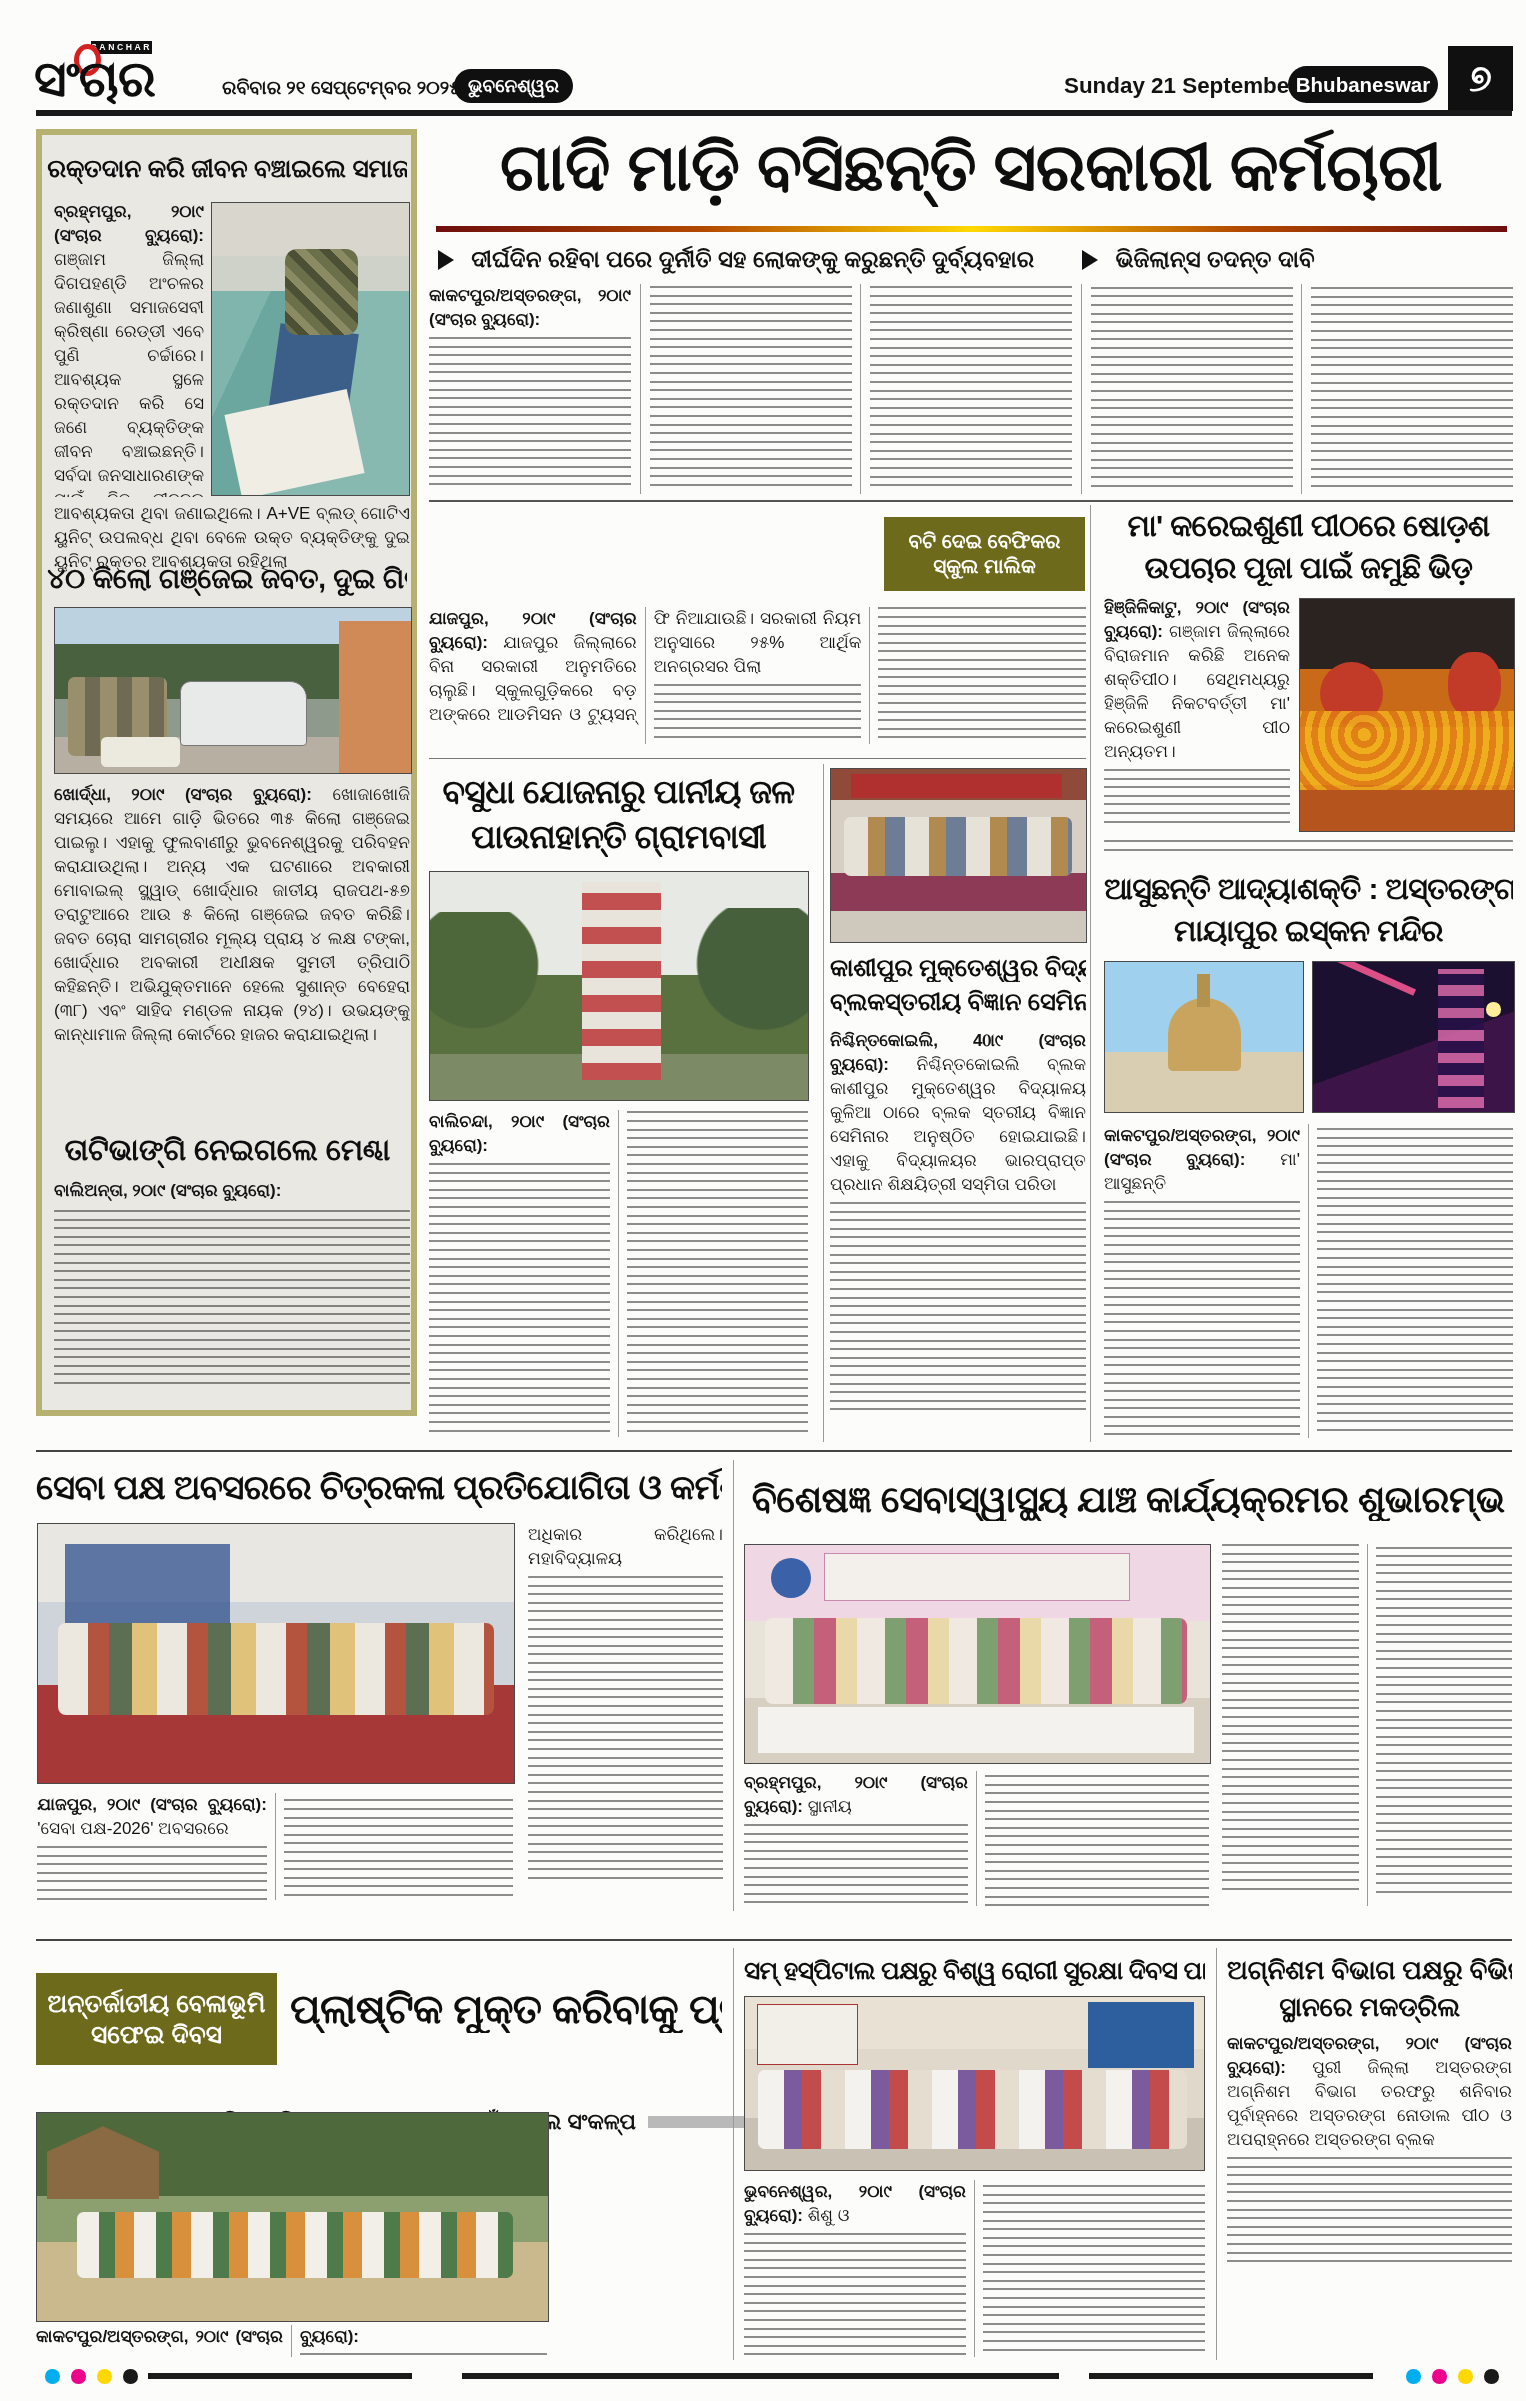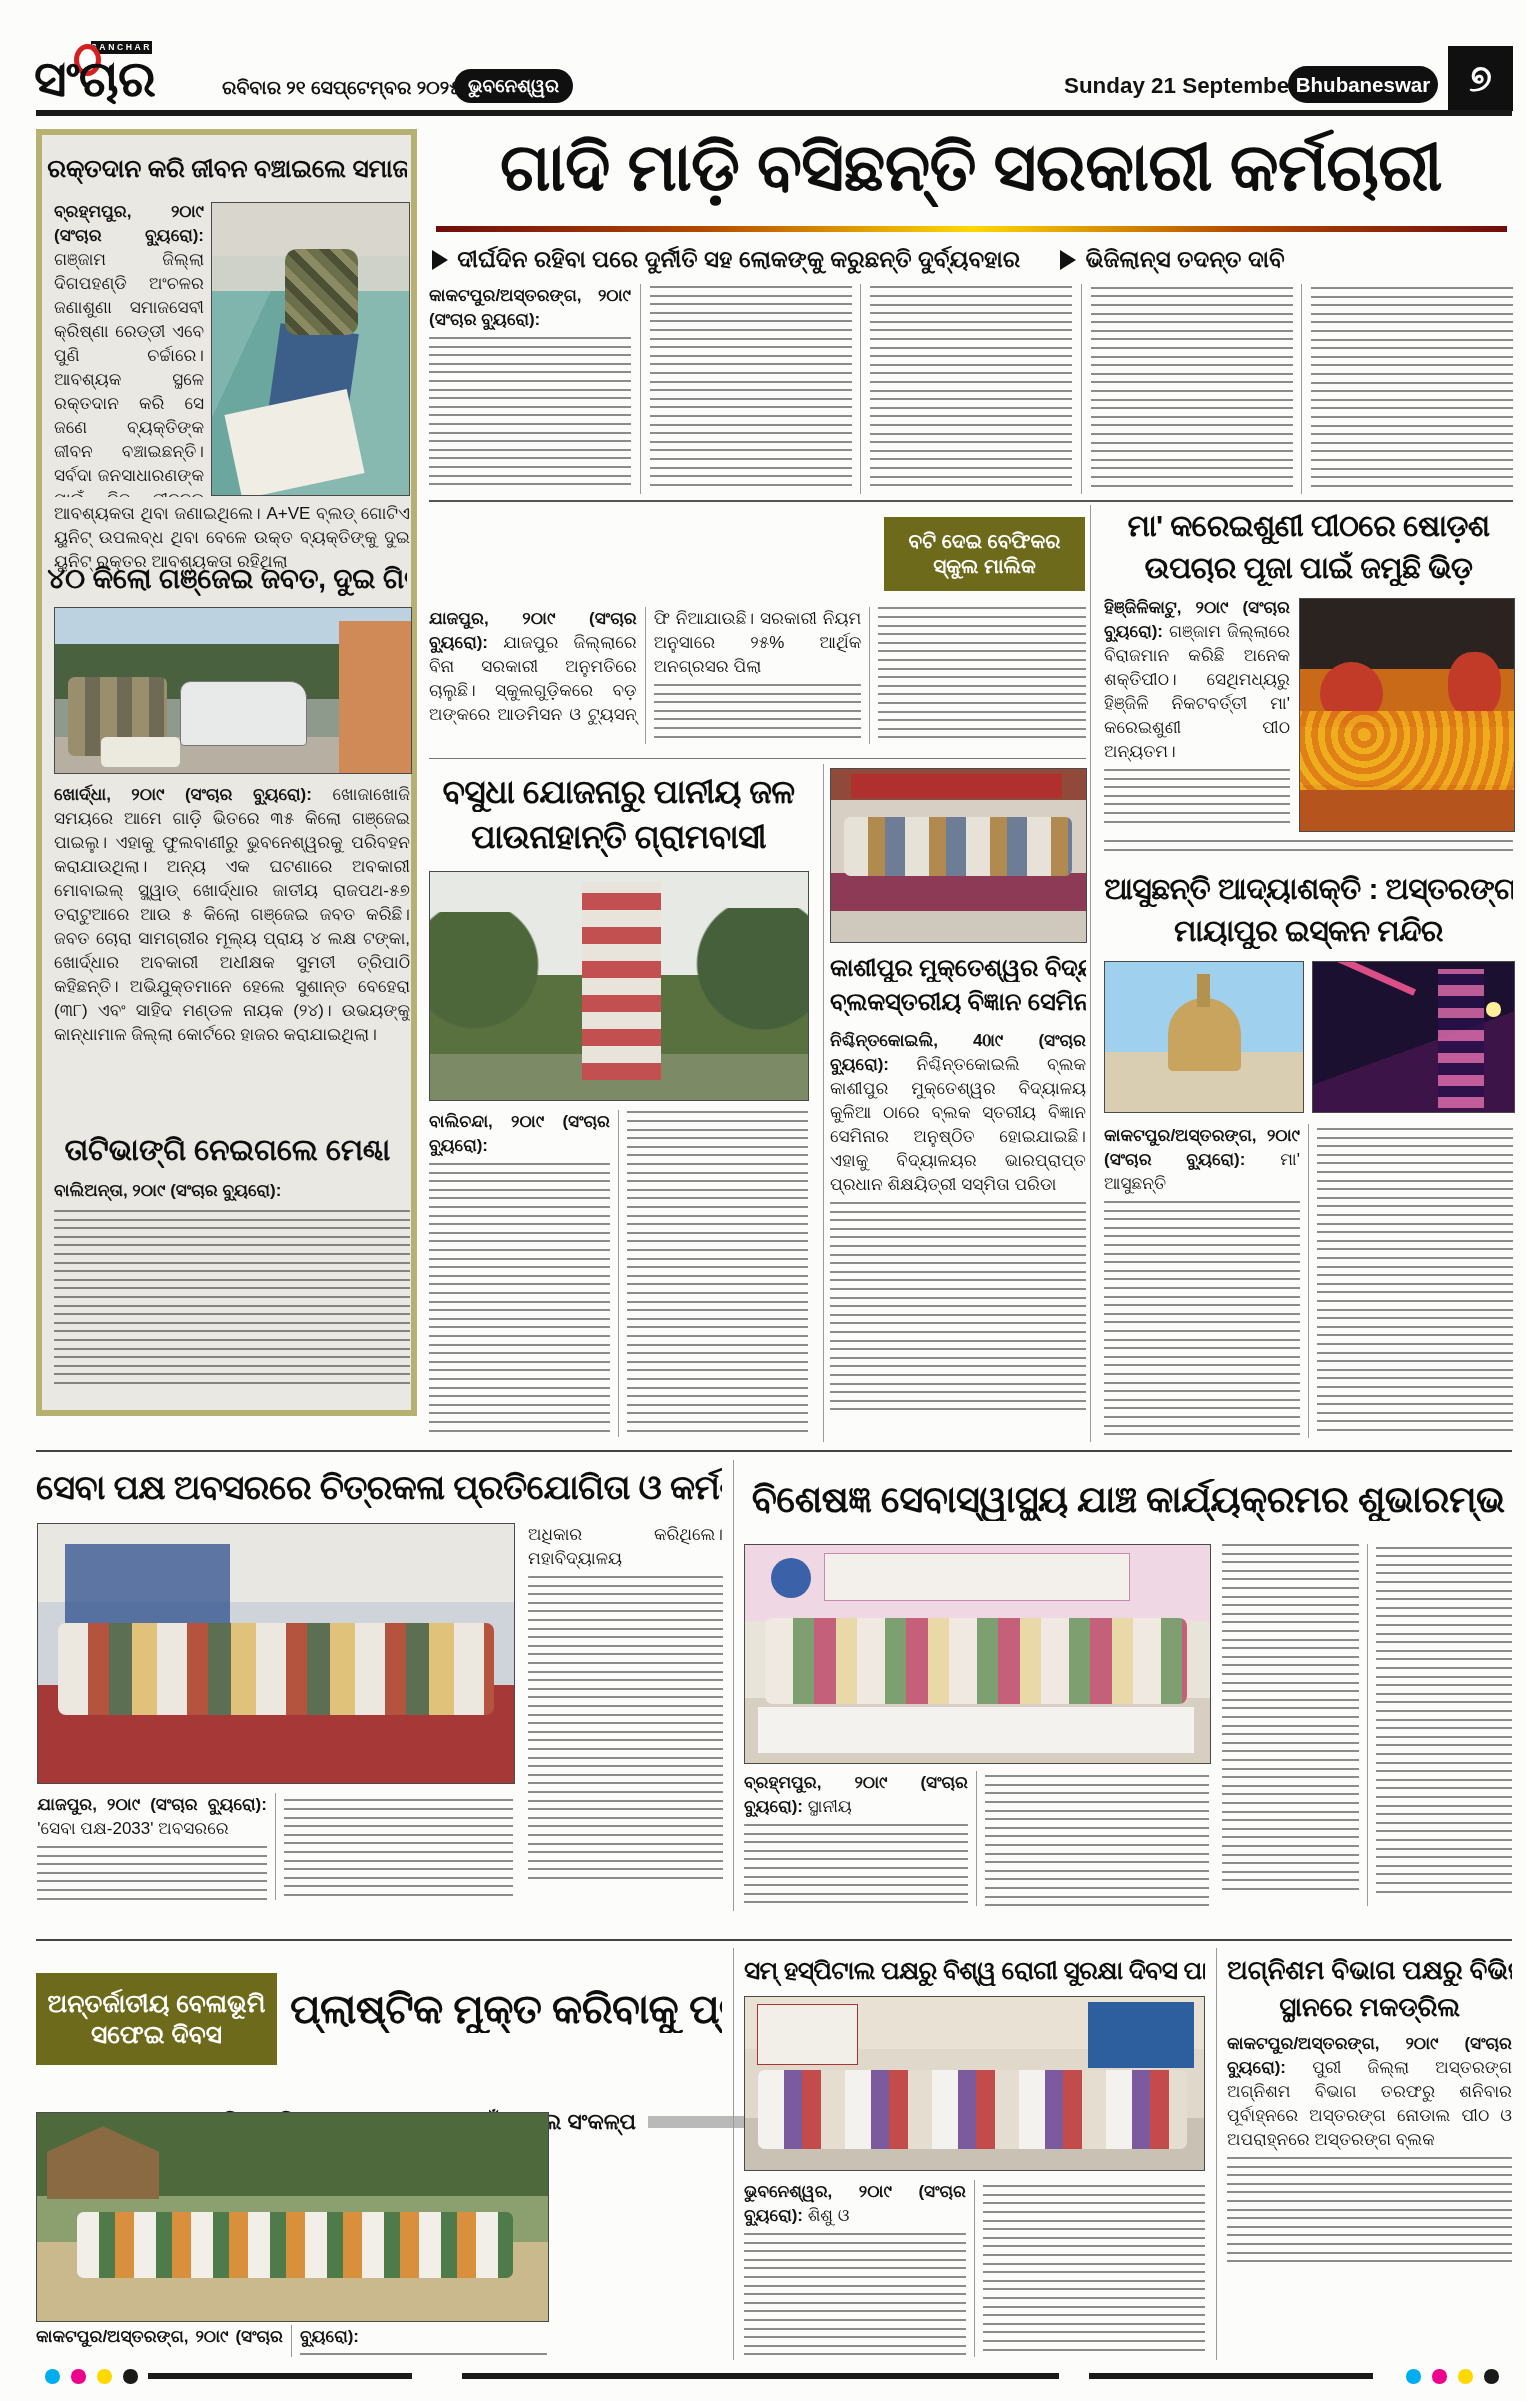--- a/index.html
+++ b/index.html
@@ -79,21 +79,21 @@
     <div class="abs headline-sm ctr nowrap" style="left:5.3px;top:998px;width:360px;font-size:30px;overflow:hidden;">ତାଟିଭାଙ୍ଗି ନେଇଗଲେ ମେଣ୍ଢା</div>
     <div class="abs body-txt" style="left:12px;top:1044px;width:356px;height:218px;">
       <span class="dateline">ବାଲିଅନ୍ତା, ୨୦ା୯ (ସଂଚାର ବ୍ୟୁରୋ):</span>
       <div class="fill" style="height:178px;margin-top:6.6px;"></div>
     </div>
   </div>
 
   <div class="abs" style="left:429px;top:127px;width:1084px;height:370px;">
     <div class="abs hl ctr nowrap" style="left:0;top:1.3px;width:1084px;font-size:66px;line-height:79px;overflow:hidden;">ଗାଦି ମାଡ଼ି ବସିଛନ୍ତି ସରକାରୀ କର୍ମଚାରୀ</div>
     <div class="abs grad" style="left:6.6px;top:99px;width:1071px;height:6px;"></div>
-    <div class="abs" style="left:3px;top:116px;width:1071px;height:33px;display:flex;align-items:center;">
+    <div class="abs" style="left:9px;top:116px;width:1071px;height:33px;display:flex;align-items:center;gap:8px;">
       <span class="tri"></span>
       <span class="b nowrap" style="font-size:23px;">ଦୀର୍ଘଦିନ ରହିବା ପରେ ଦୁର୍ନୀତି ସହ ଲୋକଙ୍କୁ କରୁଛନ୍ତି ଦୁର୍ବ୍ୟବହାର</span>
       <span class="tri" style="margin-left:40px;"></span>
       <span class="b nowrap" style="font-size:23px;">ଭିଜିଲାନ୍ସ ତଦନ୍ତ ଦାବି</span>
     </div>
     <div class="abs body-txt cols5" style="left:0;top:157px;width:1084px;height:210px;">
       <span class="dateline">କାକଟପୁର/ଅସ୍ତରଙ୍ଗ, ୨୦ା୯ (ସଂଚାର ବ୍ୟୁରୋ):</span>
       <div class="fill" style="height:977px;margin-top:5.3px;"></div>
     </div>
   </div>
@@ -189,21 +189,21 @@
          linear-gradient(180deg,#e8e7e2 0 30%,#cfd4da 30% 62%,#a73838 62% 100%);">
       <div class="abs" style="left:26.4px;top:20px;width:165px;height:79px;background:#2e4f8c;opacity:.75;"></div>
       <div class="abs" style="left:20px;top:99px;width:436px;height:92px;background:repeating-linear-gradient(90deg,#ece8df 0 30px,#b4543e 30px 51px,#5c6f52 51px 74px,#e0c27a 74px 99px);border-radius:8px;"></div>
     </div>
     <div class="abs body-txt" style="left:492px;top:63px;width:195px;height:377px;">
       <span>ଅଧିକାର କରିଥିଲେ। ମହାବିଦ୍ୟାଳୟ</span>
       <div class="fill" style="height:310px;margin-top:5.3px;"></div>
     </div>
     <div class="abs body-txt cols2" style="left:1.3px;top:333px;width:476px;height:107px;">
       <span class="dateline">ଯାଜପୁର, ୨୦ା୯ (ସଂଚାର ବ୍ୟୁରୋ):</span>
-      <span>'ସେବା ପକ୍ଷ-2033' ଅବସରରେ</span>
+      <span>'ସେବା ପକ୍ଷ-2026' ଅବସରରେ</span>
       <div class="fill" style="height:172px;margin-top:5.3px;"></div>
     </div>
   </div>
   <div class="vrule" style="left:733px;top:1460px;height:451px;"></div>
 
   <div class="abs" style="left:744px;top:1460px;width:768px;height:451px;">
     <div class="abs hl ctr nowrap" style="left:0;top:18.5px;width:768px;font-size:37px;overflow:hidden;">ବିଶେଷଜ୍ଞ ସେବାସ୍ୱାସ୍ଥ୍ୟ ଯାଞ୍ଚ କାର୍ଯ୍ୟକ୍ରମର ଶୁଭାରମ୍ଭ</div>
     <div class="photo" style="left:0;top:84px;width:465px;height:218px;background:
          linear-gradient(180deg,#efd7e4 0 35%,#e9e4da 35% 70%,#d7cfc2 70% 100%);">
       <div class="abs" style="left:79px;top:8px;width:304px;height:46px;background:#f3f0ec;border:1.3px solid #c98ab0;"></div>

